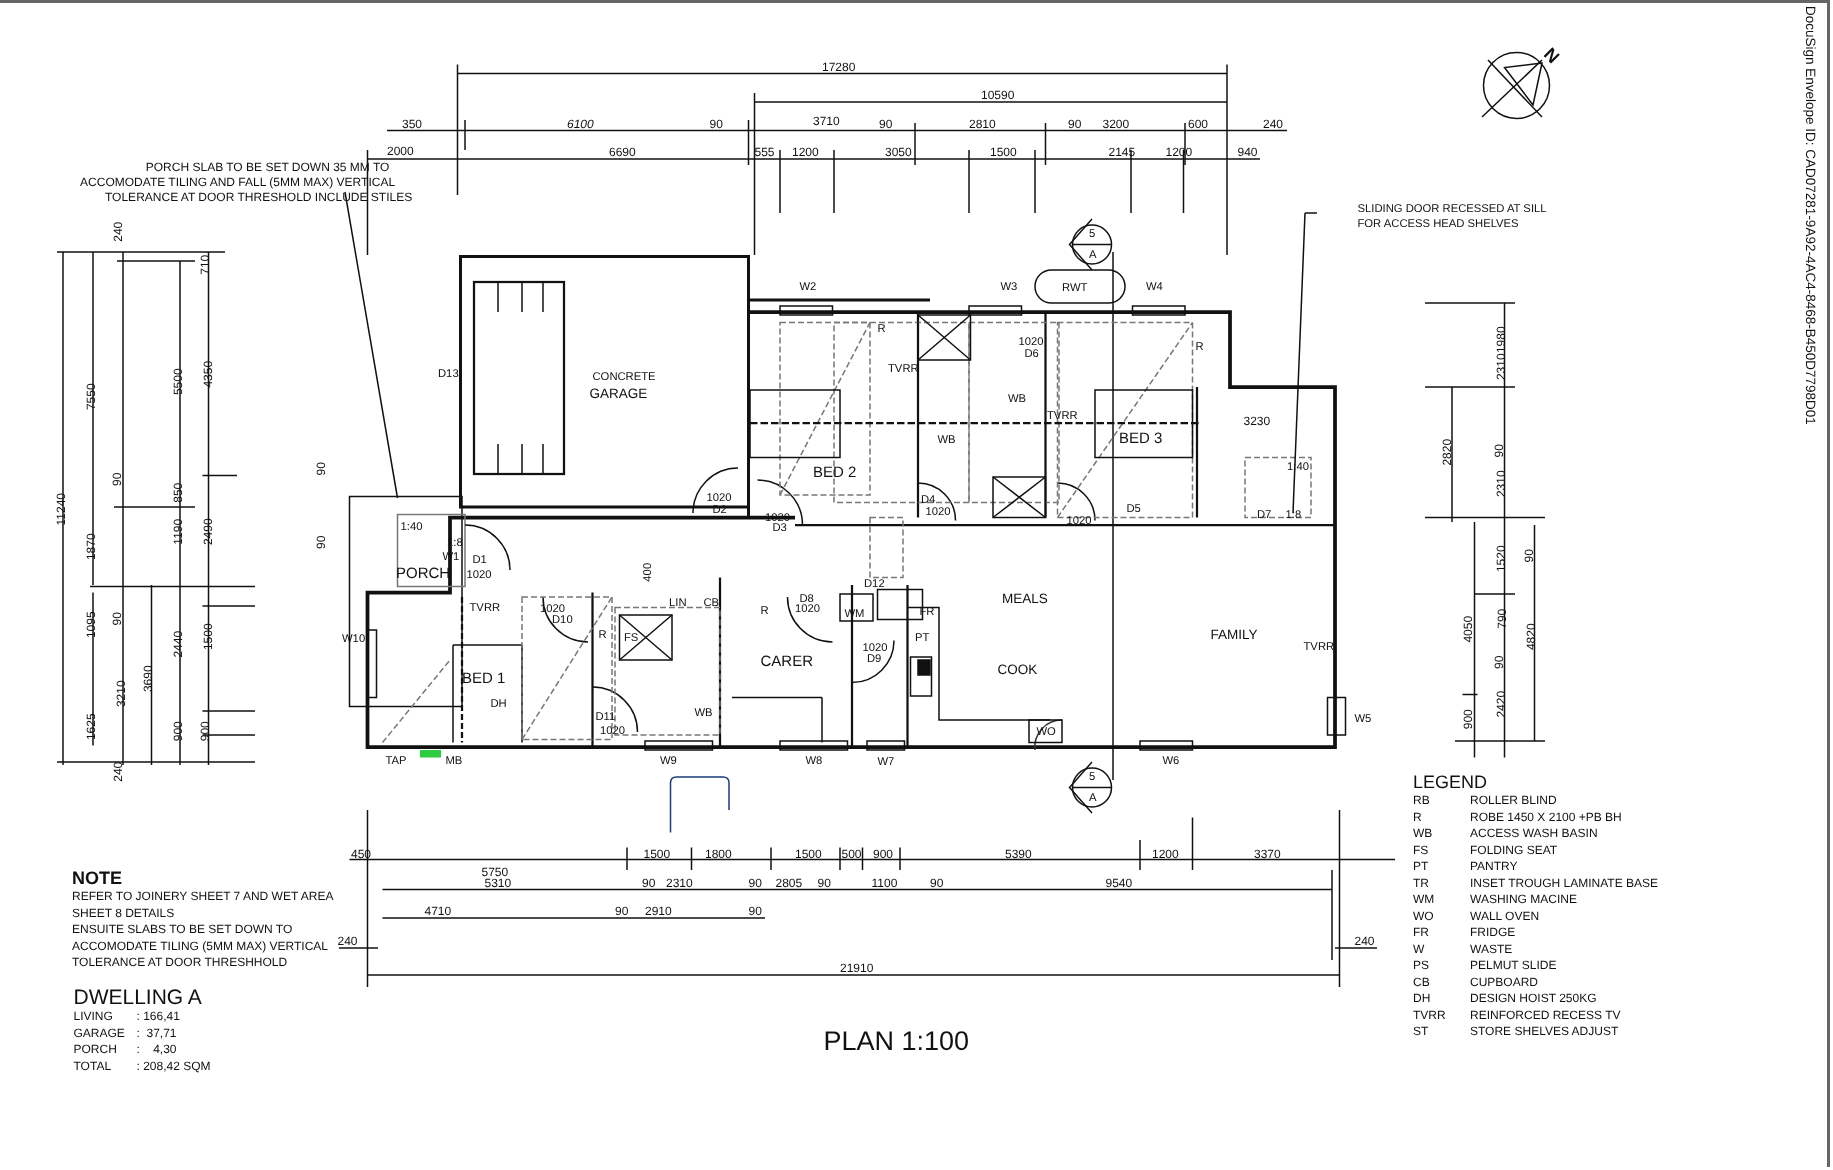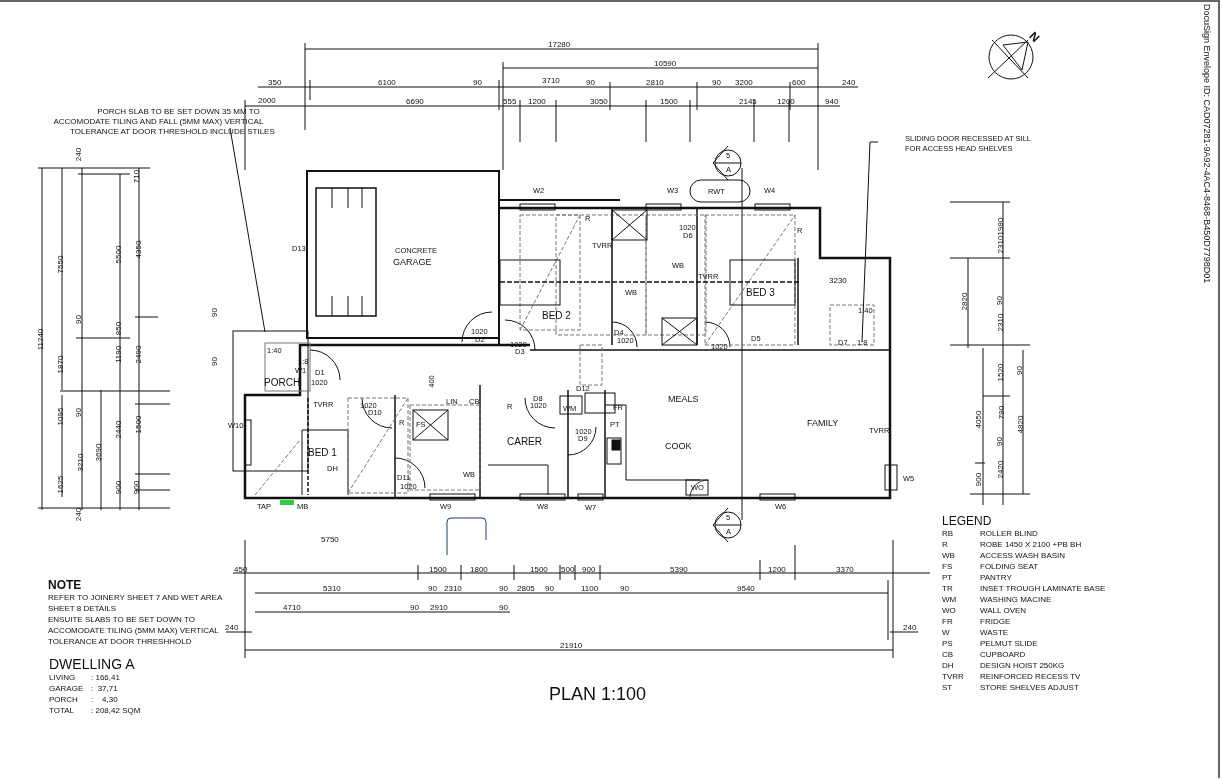--- a/index.html
+++ b/index.html
@@ -208,21 +208,21 @@
     <polygon points="1028,42 1003,45 1022,70"></polygon>
 
     <path d="M447,555 L447,522 Q447,518 451,518 L482,518 Q486,518 486,522 L486,540" stroke="#1a3d7a"></path>
   </g>
   <rect x="280" y="500" width="14" height="5" fill="#2ecc40"></rect>
 </svg>
 
 <div class="abs t8" style="left:548px;top:40px;">17280</div>
 <div class="abs t8" style="left:654px;top:59px;">10590</div>
 <div class="abs t8" style="left:268px;top:78px;">350</div>
-<div class="abs t8" style="left:378px;top:78px;">6100</div>
+<div class="abs t8" style="left:378px;top:78px;font-style:italic;">6100</div>
 <div class="abs t8" style="left:473px;top:78px;">90</div>
 <div class="abs t8" style="left:542px;top:76px;">3710</div>
 <div class="abs t8" style="left:586px;top:78px;">90</div>
 <div class="abs t8" style="left:646px;top:78px;">2810</div>
 <div class="abs t8" style="left:712px;top:78px;">90</div>
 <div class="abs t8" style="left:735px;top:78px;">3200</div>
 <div class="abs t8" style="left:792px;top:78px;">600</div>
 <div class="abs t8" style="left:842px;top:78px;">240</div>
 <div class="abs t8" style="left:258px;top:96px;">2000</div>
 <div class="abs t8" style="left:406px;top:97px;">6690</div>
@@ -358,21 +358,21 @@
 <div class="abs t7" style="left:257px;top:502px;">TAP</div>
 <div class="abs t7" style="left:297px;top:502px;">MB</div>
 <div class="abs t7 vtxt" style="left:425px;top:377px;">400</div>
 
 <div class="abs t7" style="left:726px;top:151px;">5</div>
 <div class="abs t7" style="left:726px;top:165px;">A</div>
 <div class="abs t7" style="left:726px;top:513px;">5</div>
 <div class="abs t7" style="left:726px;top:527px;">A</div>
 
 <div class="abs t8" style="left:234px;top:565px;">450</div>
-<div class="abs t8" style="left:321px;top:535px;">5750</div>
+<div class="abs t8" style="left:321px;top:577px;">5750</div>
 <div class="abs t8" style="left:429px;top:565px;">1500</div>
 <div class="abs t8" style="left:470px;top:565px;">1800</div>
 <div class="abs t8" style="left:530px;top:565px;">1500</div>
 <div class="abs t8" style="left:561px;top:565px;">500</div>
 <div class="abs t8" style="left:582px;top:565px;">900</div>
 <div class="abs t8" style="left:670px;top:565px;">5390</div>
 <div class="abs t8" style="left:768px;top:565px;">1200</div>
 <div class="abs t8" style="left:836px;top:565px;">3370</div>
 <div class="abs t8" style="left:323px;top:584px;">5310</div>
 <div class="abs t8" style="left:428px;top:584px;">90</div>

